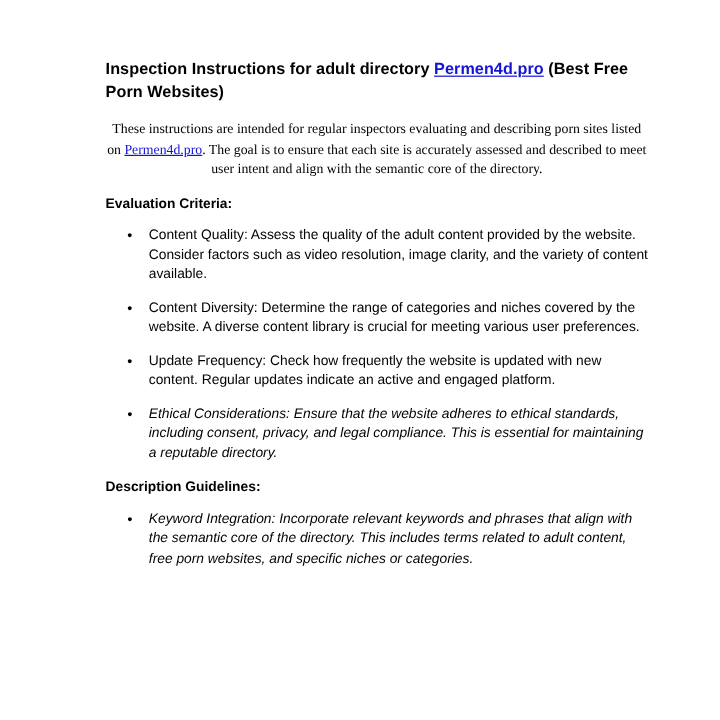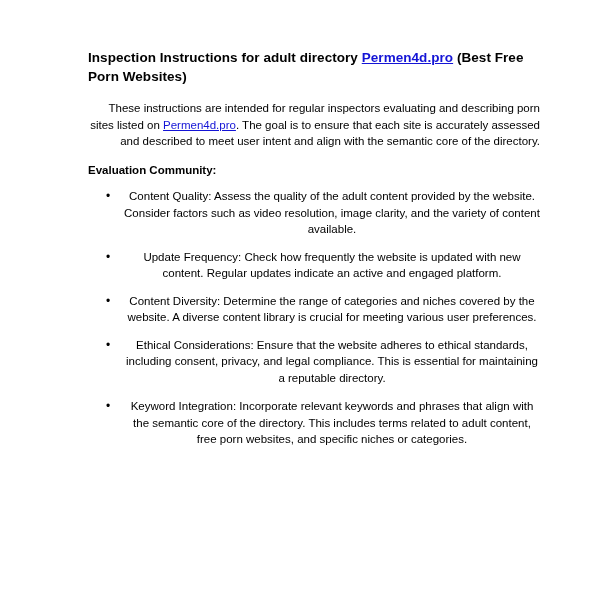--- a/index.html
+++ b/index.html
@@ -29,47 +29,48 @@
     letter-spacing: 0.05px;
   }
   h1.doc-title a {
     color: #1414d6;
     text-decoration: underline;
   }
   p.para {
     font-size: 11.5px;
     line-height: 16.5px;
     margin: 0 0 12px 0;
-    text-align: right;
+    text-align: center;
+    font-family: Liberation Serif, serif;
   }
   p.para a {
     color: #1414d6;
     text-decoration: underline;
   }
   h2.section-heading {
     font-size: 11.5px;
     line-height: 16.5px;
     font-weight: bold;
     margin: 0 0 10px 0;
   }
   ul.bullets {
     list-style: none;
     margin: 0 0 12px 0;
     padding: 0;
-    text-align: center;
   }
   ul.bullets li {
     position: relative;
     font-size: 11.5px;
     line-height: 16.5px;
     margin: 0 0 11px 0;
     padding-left: 36px;
   }
   ul.bullets li:last-child {
     margin-bottom: 0;
+    font-style: italic;
   }
   ul.bullets li::before {
     content: "\2022";
     position: absolute;
     left: 18px;
     top: 0;
     font-size: 12px;
     line-height: 16.5px;
   }
   .blk { margin-bottom: 12px; }
@@ -82,28 +83,29 @@
 
   <h1 class="doc-title">
     <span>Inspection Instructions for adult directory </span><a href="#" class="nowrap-link">Permen4d.pro</a><span> (Best Free Porn Websites)</span>
   </h1>
 
   <p class="para">
     <span>These instructions are intended for regular inspectors evaluating and describing porn sites listed on </span><a href="#" class="nowrap-link">Permen4d.pro</a><span>. The goal is to ensure that each site is accurately assessed and described to meet user intent and align with the semantic core of the directory.</span>
   </p>
 
   <div class="blk">
-    <h2 class="section-heading">Evaluation Community:</h2>
+    <h2 class="section-heading">Evaluation Criteria:</h2>
     <ul class="bullets">
       <li>Content Quality: Assess the quality of the adult content provided by the website. Consider factors such as video resolution, image clarity, and the variety of content available.</li>
+      <li>Content Diversity: Determine the range of categories and niches covered by the website. A diverse content library is crucial for meeting various user preferences.</li>
       <li>Update Frequency: Check how frequently the website is updated with new content. Regular updates indicate an active and engaged platform.</li>
-      <li>Content Diversity: Determine the range of categories and niches covered by the website. A diverse content library is crucial for meeting various user preferences.</li>
       <li>Ethical Considerations: Ensure that the website adheres to ethical standards, including consent, privacy, and legal compliance. This is essential for maintaining a reputable directory.</li>
     </ul>
   </div>
 
   <div class="blk">
+    <h2 class="section-heading">Description Guidelines:</h2>
     <ul class="bullets">
       <li>Keyword Integration: Incorporate relevant keywords and phrases that align with the semantic core of the directory. This includes terms related to adult content, free porn websites, and specific niches or categories.</li>
     </ul>
   </div>
 
 </div>
 
 </body></html>

